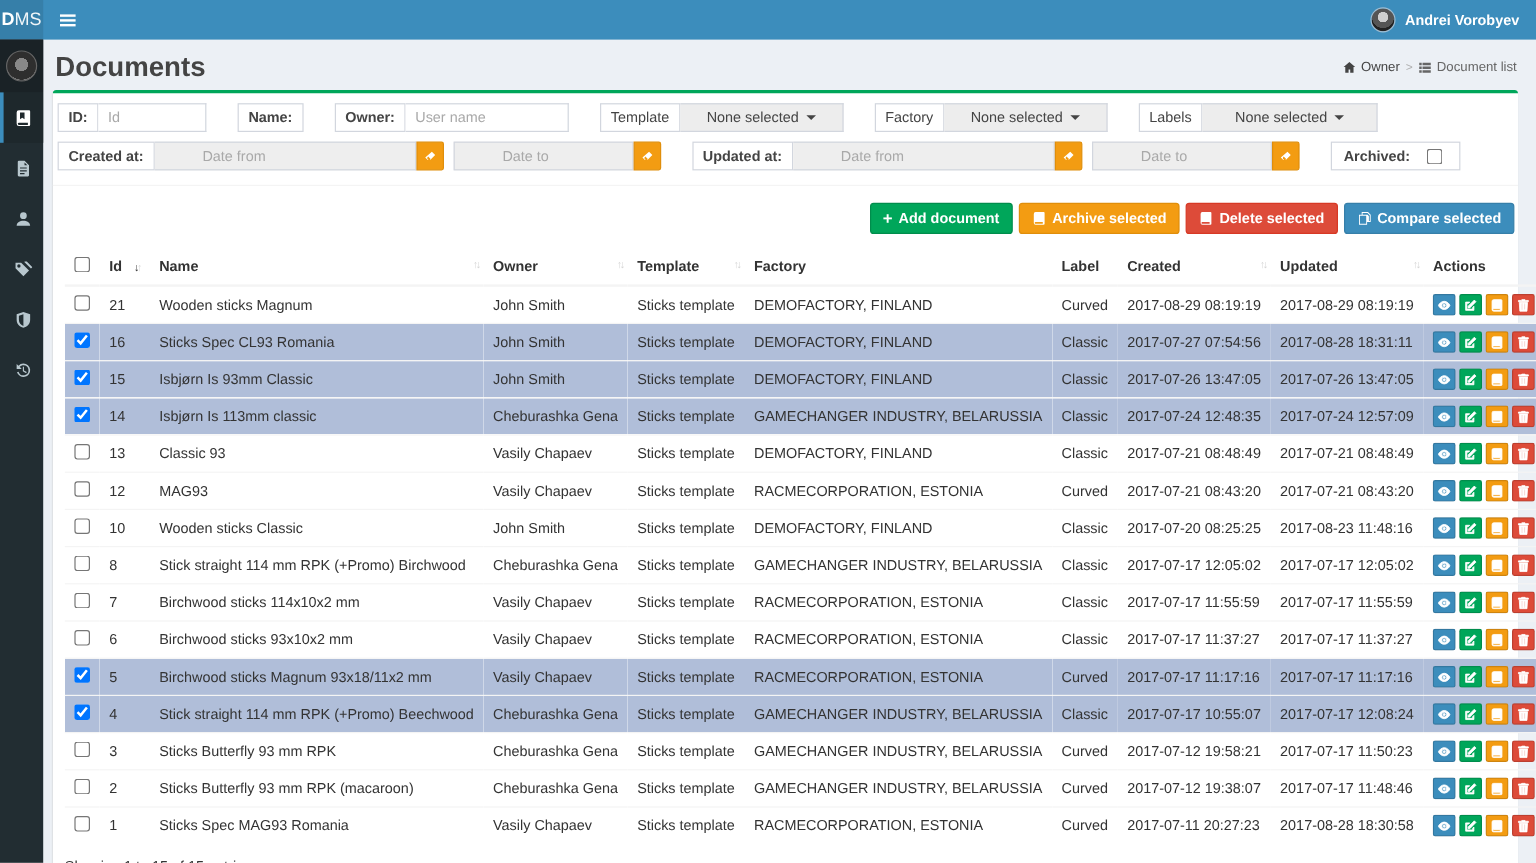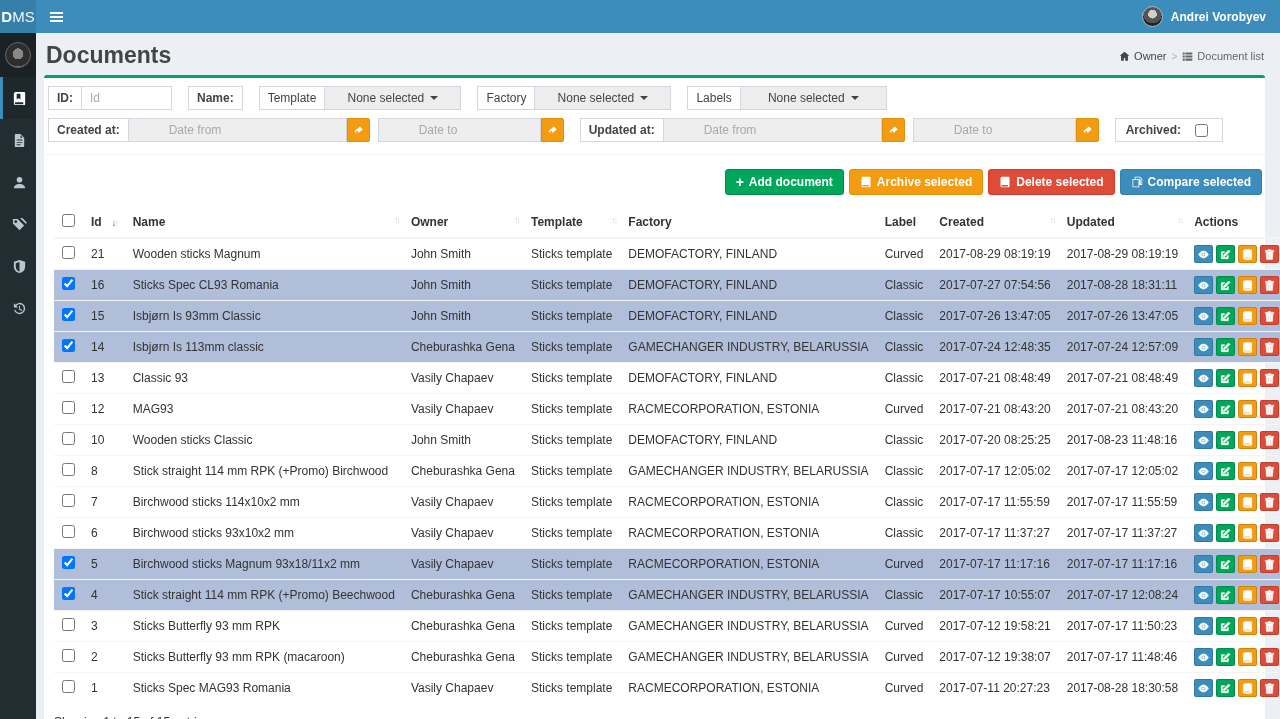--- a/index.html
+++ b/index.html
@@ -41,39 +41,39 @@
   .breadcrumb svg { width:11px; height:11px; fill:#444; }
   .breadcrumb .sep { color:#b0b0b0; font-size:10px; }
   .breadcrumb .current { color:#666; display:flex; align-items:center; gap:4px; }
   .breadcrumb a { color:#444; text-decoration:none; display:flex; align-items:center; gap:4px; cursor:pointer; }
 
   .panel { margin:0 15px 0 8px; background:#fff; border-top:3px solid #00a65a;
            border-radius:3px; box-shadow:0 1px 1px rgba(0,0,0,.1); padding-bottom:6px; }
 
   
   .filters { padding:8px 4px 2px 4px; }
-  .f-row { display:flex; gap:16px; margin-bottom:8px; }
+  .f-row { display:flex; gap:26px; margin-bottom:8px; }
   .igroup { display:flex; }
   .iaddon { border:1px solid #d2d6de; background:#fff; padding:4px 8px; font-weight:bold;
             font-size:12px; color:#444; white-space:nowrap; display:flex; align-items:center; }
   .itext { border:1px solid #d2d6de; border-left:none; padding:4px 8px; font-size:12px; color:#555;
            outline:none; background:#fff; }
   .itext::placeholder { color:#a9a9a9; }
   .iselect { border:1px solid #d2d6de; border-left:none; background:#ededed; display:flex;
              align-items:center; justify-content:center; gap:6px; font-size:12px; color:#444;
              cursor:pointer; }
   .caret { width:0; height:0; border-left:4px solid transparent; border-right:4px solid transparent;
            border-top:4px solid #444; }
   .idate { background:#eee;padding-left:40px; }
   .dbtn { width:23px; border:1px solid #e08e0b; background:#f39c12; display:flex; align-items:center;
           justify-content:center; cursor:pointer; border-radius:0 2px 2px 0; }
   .dbtn svg { width:11px; height:11px; fill:#fff; }
   .w-id { width:90px; }  .w-name { width:218px; } .w-owner { width:136px; }
   .w-sel { width:136px; } .w-sel2 { width:146px; }
-  .w-from { width:218px; } .w-to { width:163px; }
+  .w-from { width:218px; } .w-to { width:150px; }
   .archived-box { display:flex; border:1px solid #d2d6de; background:#fff; align-items:center; }
   .archived-box .lbl { padding:4px 10px; font-weight:bold; color:#444; }
   .archived-box input { margin:0 14px 0 4px; }
   .filters-divider { border-bottom:1px solid #f4f4f4; margin:2px 0 0 0; }
 
   
   .toolbar { display:flex; justify-content:flex-end; gap:5px; margin:14px 3px 12px 0; }
   .btn { border-radius:3px; color:#fff; font-weight:bold; font-size:12px; padding:5px 10px;
          display:flex; align-items:center; gap:5px; cursor:pointer; border:1px solid transparent; }
   .btn svg { width:12px; height:12px; fill:#fff; }
@@ -187,20 +187,24 @@
   <div class="panel">
 
     <div class="filters">
       <div class="f-row">
         <div class="igroup">
           <span class="iaddon">ID:</span>
           <input class="itext w-id" type="text" placeholder="Id" style="">
         </div>
         <div class="igroup">
           <span class="iaddon">Name:</span>
+        </div>
+        <div class="igroup">
+          <span class="iaddon">Owner:</span>
+          <input class="itext w-owner" type="text" placeholder="User name" style="">
         </div>
         <div class="igroup">
           <span class="iaddon" style="font-weight:normal">Template</span>
           <span class="iselect w-sel">
             <span>None selected</span>
               <span class="caret"></span>
           </span>
         </div>
         <div class="igroup">
           <span class="iaddon" style="font-weight:normal">Factory</span>

